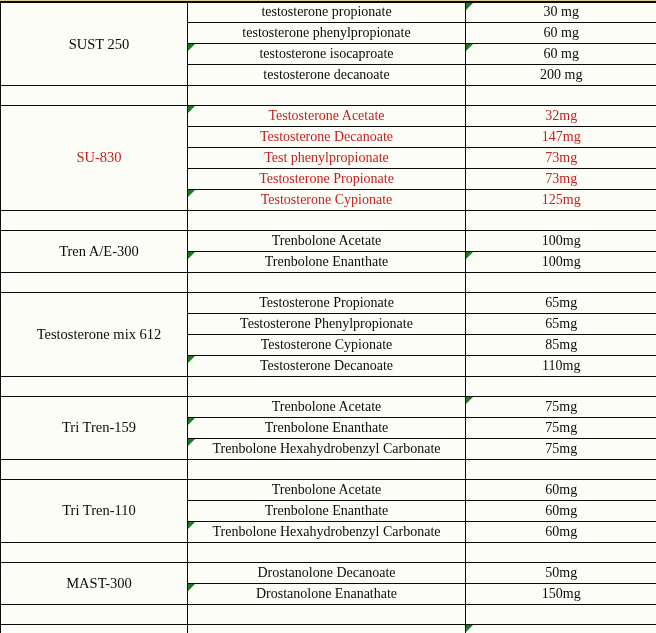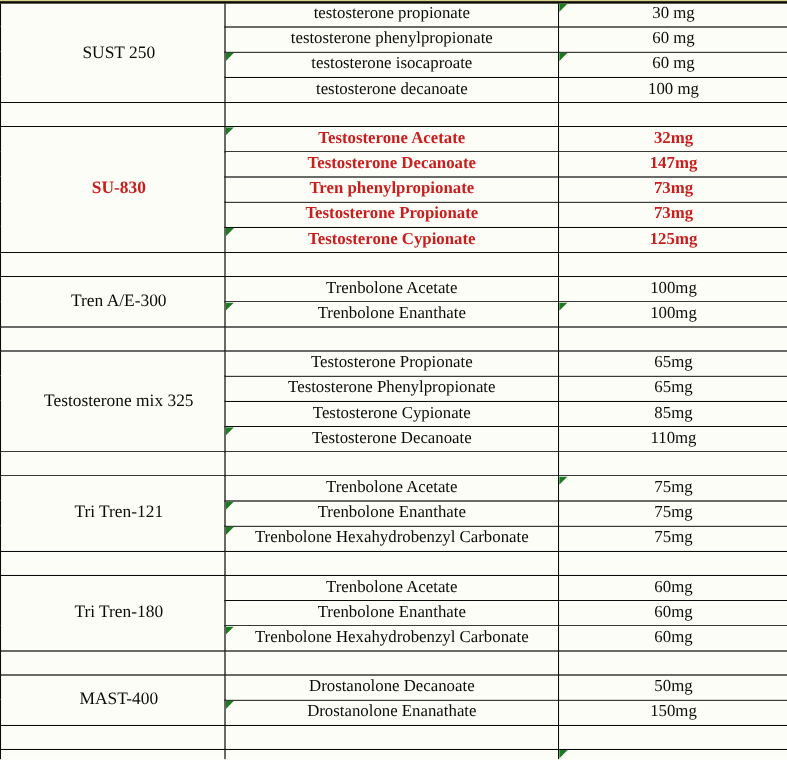--- a/index.html
+++ b/index.html
@@ -37,21 +37,21 @@
     background:#fdfdf8;
   }
   td:last-child{border-right:none;}
   tr.first-row td{border-top:none;}
   tr.data{height:21px;}
   tr.data.cut{height:19px;}
   tr.sep{height:20px;}
   tr.partial{height:9px;}
   tr.partial td{border-bottom:none;}
   td.product{font-size:14.5px;padding-left:12px;}
-  td.red{color:#c81e1e;font-weight:bold;}
+  td.red{color:#c81e1e;}
   .marker{
     position:absolute;
     top:0;left:0;
     width:0;height:0;
     border-top:7px solid #1e7a21;
     border-right:7px solid transparent;
     pointer-events:none;
   }
 </style>
 </head>
@@ -74,38 +74,38 @@
         <tr class="data">
           <td>testosterone phenylpropionate</td>
           <td>60 mg</td>
         </tr>
         <tr class="data">
           <td>testosterone isocaproate<span class="marker"></span></td>
           <td>60 mg<span class="marker"></span></td>
         </tr>
         <tr class="data">
           <td>testosterone decanoate</td>
-          <td>100 mg</td>
+          <td>200 mg</td>
         </tr>
         <tr class="sep">
           <td></td>
           <td></td>
           <td></td>
         </tr>
         <tr class="data">
           <td class="product red" rowspan="5">SU-830</td>
           <td class="red">Testosterone Acetate<span class="marker"></span></td>
           <td class="red">32mg</td>
         </tr>
         <tr class="data">
           <td class="red">Testosterone Decanoate</td>
           <td class="red">147mg</td>
         </tr>
         <tr class="data">
-          <td class="red">Tren phenylpropionate</td>
+          <td class="red">Test phenylpropionate</td>
           <td class="red">73mg</td>
         </tr>
         <tr class="data">
           <td class="red">Testosterone Propionate</td>
           <td class="red">73mg</td>
         </tr>
         <tr class="data">
           <td class="red">Testosterone Cypionate<span class="marker"></span></td>
           <td class="red">125mg</td>
         </tr>
@@ -122,21 +122,21 @@
         <tr class="data">
           <td>Trenbolone Enanthate<span class="marker"></span></td>
           <td>100mg<span class="marker"></span></td>
         </tr>
         <tr class="sep">
           <td></td>
           <td></td>
           <td></td>
         </tr>
         <tr class="data">
-          <td class="product" rowspan="4">Testosterone mix 325</td>
+          <td class="product" rowspan="4">Testosterone mix 612</td>
           <td>Testosterone Propionate</td>
           <td>65mg</td>
         </tr>
         <tr class="data">
           <td>Testosterone Phenylpropionate</td>
           <td>65mg</td>
         </tr>
         <tr class="data">
           <td>Testosterone Cypionate</td>
           <td>85mg</td>
@@ -144,57 +144,57 @@
         <tr class="data">
           <td>Testosterone Decanoate<span class="marker"></span></td>
           <td>110mg</td>
         </tr>
         <tr class="sep">
           <td></td>
           <td></td>
           <td></td>
         </tr>
         <tr class="data">
-          <td class="product" rowspan="3">Tri Tren-121</td>
+          <td class="product" rowspan="3">Tri Tren-159</td>
           <td>Trenbolone Acetate</td>
           <td>75mg<span class="marker"></span></td>
         </tr>
         <tr class="data">
           <td>Trenbolone Enanthate<span class="marker"></span></td>
           <td>75mg</td>
         </tr>
         <tr class="data">
           <td>Trenbolone Hexahydrobenzyl Carbonate<span class="marker"></span></td>
           <td>75mg</td>
         </tr>
         <tr class="sep">
           <td></td>
           <td></td>
           <td></td>
         </tr>
         <tr class="data">
-          <td class="product" rowspan="3">Tri Tren-180</td>
+          <td class="product" rowspan="3">Tri Tren-110</td>
           <td>Trenbolone Acetate</td>
           <td>60mg</td>
         </tr>
         <tr class="data">
           <td>Trenbolone Enanthate</td>
           <td>60mg</td>
         </tr>
         <tr class="data">
           <td>Trenbolone Hexahydrobenzyl Carbonate<span class="marker"></span></td>
           <td>60mg</td>
         </tr>
         <tr class="sep">
           <td></td>
           <td></td>
           <td></td>
         </tr>
         <tr class="data">
-          <td class="product" rowspan="2">MAST-400</td>
+          <td class="product" rowspan="2">MAST-300</td>
           <td>Drostanolone Decanoate</td>
           <td>50mg</td>
         </tr>
         <tr class="data">
           <td>Drostanolone Enanathate<span class="marker"></span></td>
           <td>150mg</td>
         </tr>
         <tr class="sep">
           <td></td>
           <td></td>

